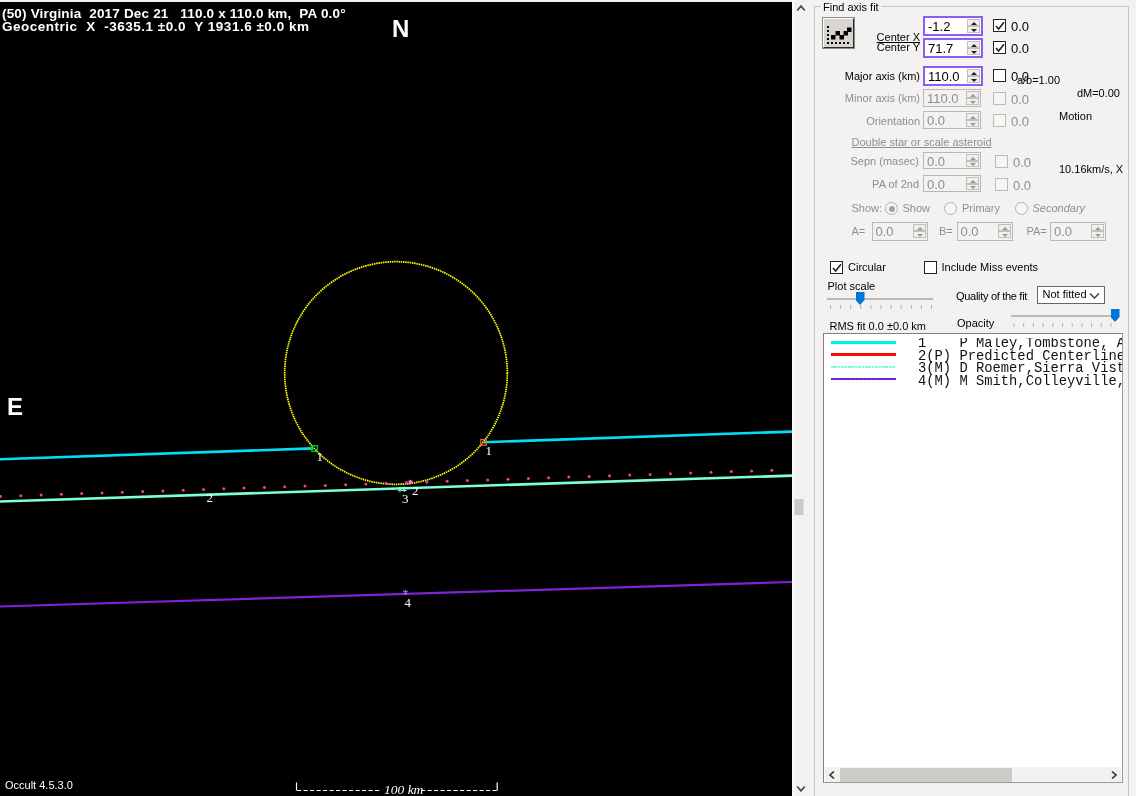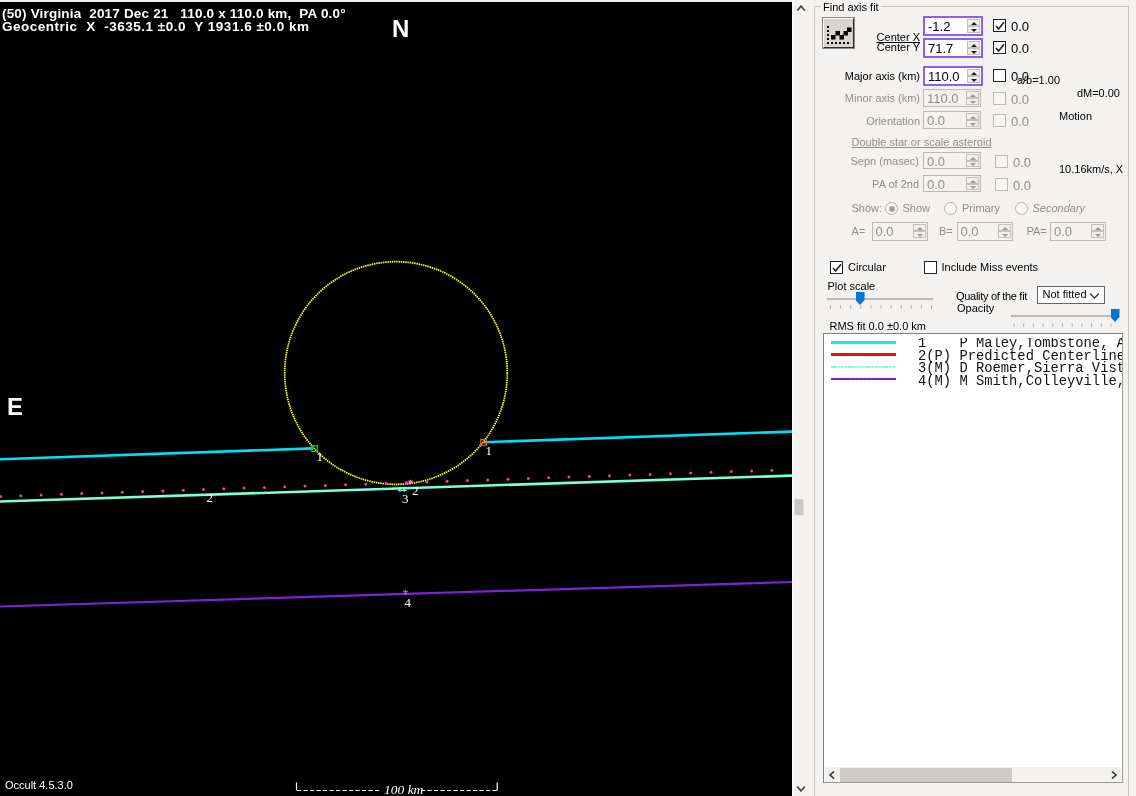--- a/index.html
+++ b/index.html
@@ -327,21 +327,21 @@
     </g>
 </svg>
 
 <div class="lbl" style="left:956px;top:290px;letter-spacing:-0.3px;">Quality of the fit</div>
 <div class="abs" style="left:1036.5px;top:285.5px;width:68px;height:18px;background:#fff;border:1px solid #666;box-sizing:border-box;">
   <div class="lbl" style="left:5px;top:1.5px;">Not fitted</div>
   <svg class="abs" style="right:4px;top:5px" width="11" height="8">
       <path d="M1,1.5 L5.5,6 L10,1.5" stroke="#3c3c3c" stroke-width="1.4" fill="none"></path>
     </svg>
 </div>
-<div class="lbl" style="left:957px;top:302px;">Opacity</div>
+<div class="lbl" style="left:957px;top:317px;">Opacity</div>
 <div class="abs" style="left:1011px;top:314.5px;width:103px;height:2px;background:#bcbab7"></div>
 <div class="abs" style="left:1110.5px;top:309px;width:9px;height:13px;background:#0077d4;clip-path:polygon(0 0,100% 0,100% 62%,50% 100%,0 62%)"></div>
 <svg class="abs" style="left:1011px;top:322.5px" width="106" height="5">
   <g stroke="#b3b1ae" stroke-width="1">
       <path d="M3,0 V4 M12.7,0 V4 M22.4,0 V4 M32.1,0 V4 M41.8,0 V4 M51.5,0 V4 M61.2,0 V4 M70.9,0 V4 M80.6,0 V4 M90.3,0 V4 M100,0 V4"></path>
     </g>
 </svg>
 <div class="lbl" style="left:829.5px;top:319.5px;">RMS fit 0.0 ±0.0 km</div>
 
 <div class="abs" style="left:823px;top:333px;width:300px;height:450px;background:#fff;border:1px solid #808080;border-right-color:#9c9a98;border-bottom-color:#9c9a98;box-sizing:border-box;overflow:hidden;">

